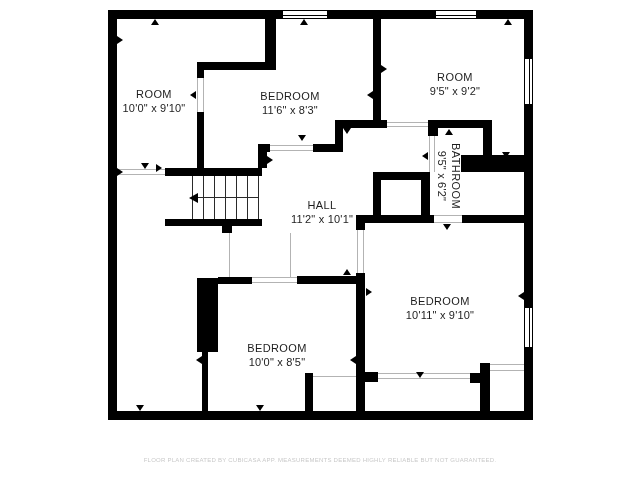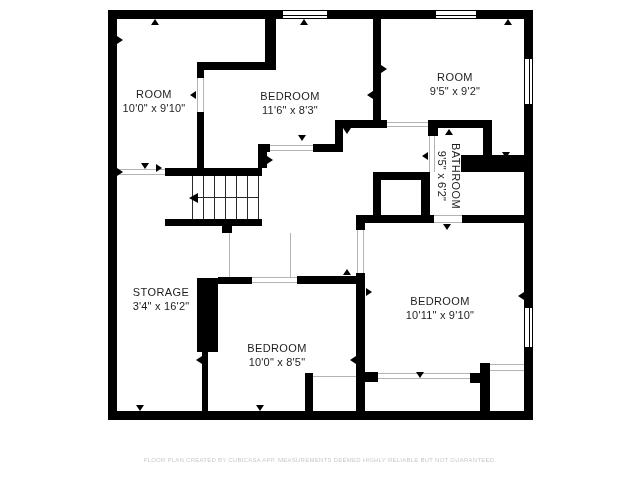--- a/index.html
+++ b/index.html
@@ -151,23 +151,23 @@
     <div class="rdims">11'6" x 8'3"</div>
   </div>
   <div class="room-label" style="left: 455px; top: 84px;">
     <div class="rname">ROOM</div>
     <div class="rdims">9'5" x 9'2"</div>
   </div>
   <div class="room-label rotated" style="left: 448px; top: 176px;">
     <div class="rname">BATHROOM</div>
     <div class="rdims">9'5" x 6'2"</div>
   </div>
-  <div class="room-label" style="left: 161px; top: 299px;">
-    <div class="rname">STORAGE</div>
-    <div class="rdims">3'4" x 16'2"</div>
+  <div class="room-label" style="left: 322px; top: 212px;">
+    <div class="rname">HALL</div>
+    <div class="rdims">11'2" x 10'1"</div>
   </div>
   <div class="room-label" style="left: 277px; top: 355px;">
     <div class="rname">BEDROOM</div>
     <div class="rdims">10'0" x 8'5"</div>
   </div>
   <div class="room-label" style="left: 440px; top: 308px;">
     <div class="rname">BEDROOM</div>
     <div class="rdims">10'11" x 9'10"</div>
   </div>
 

